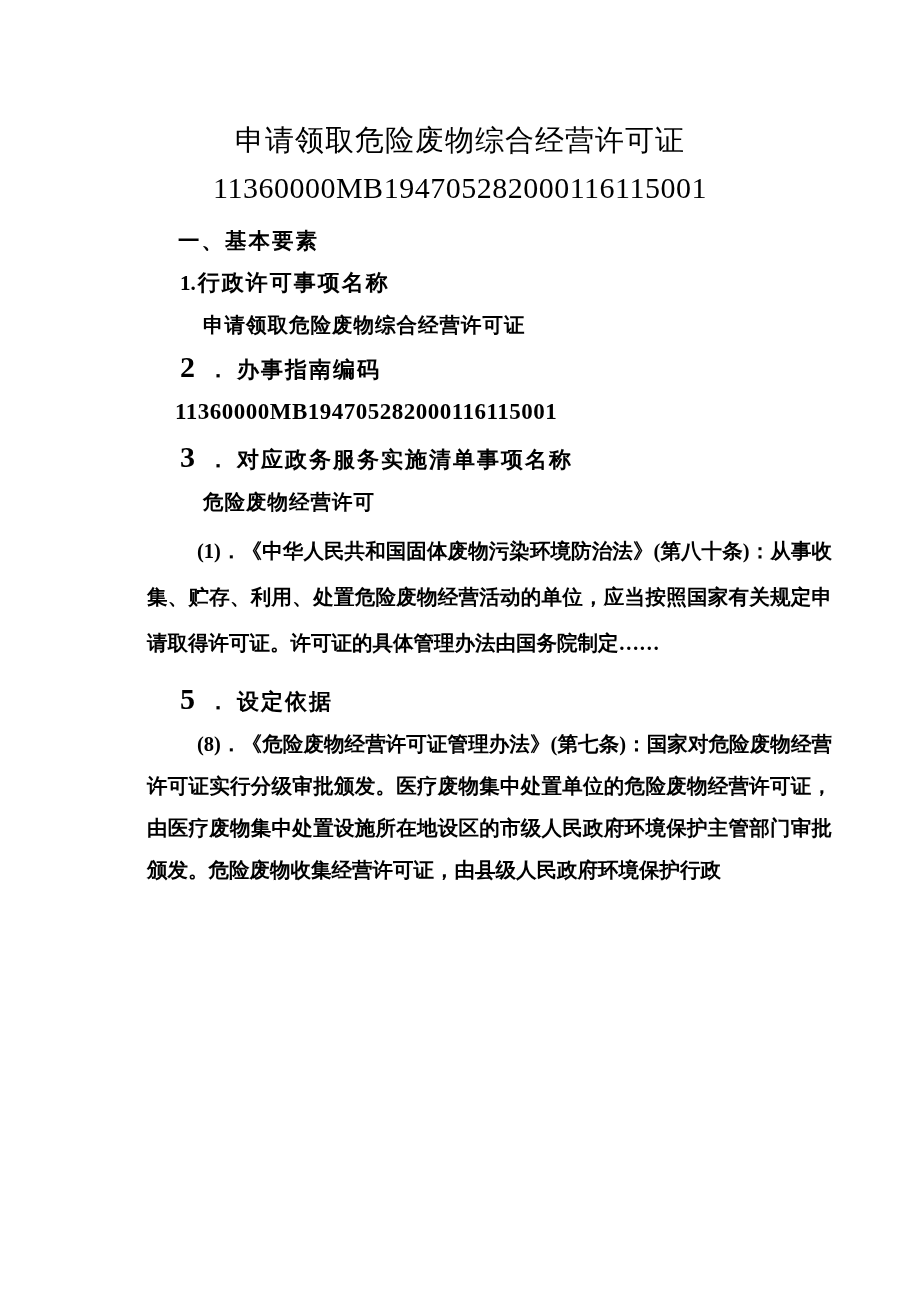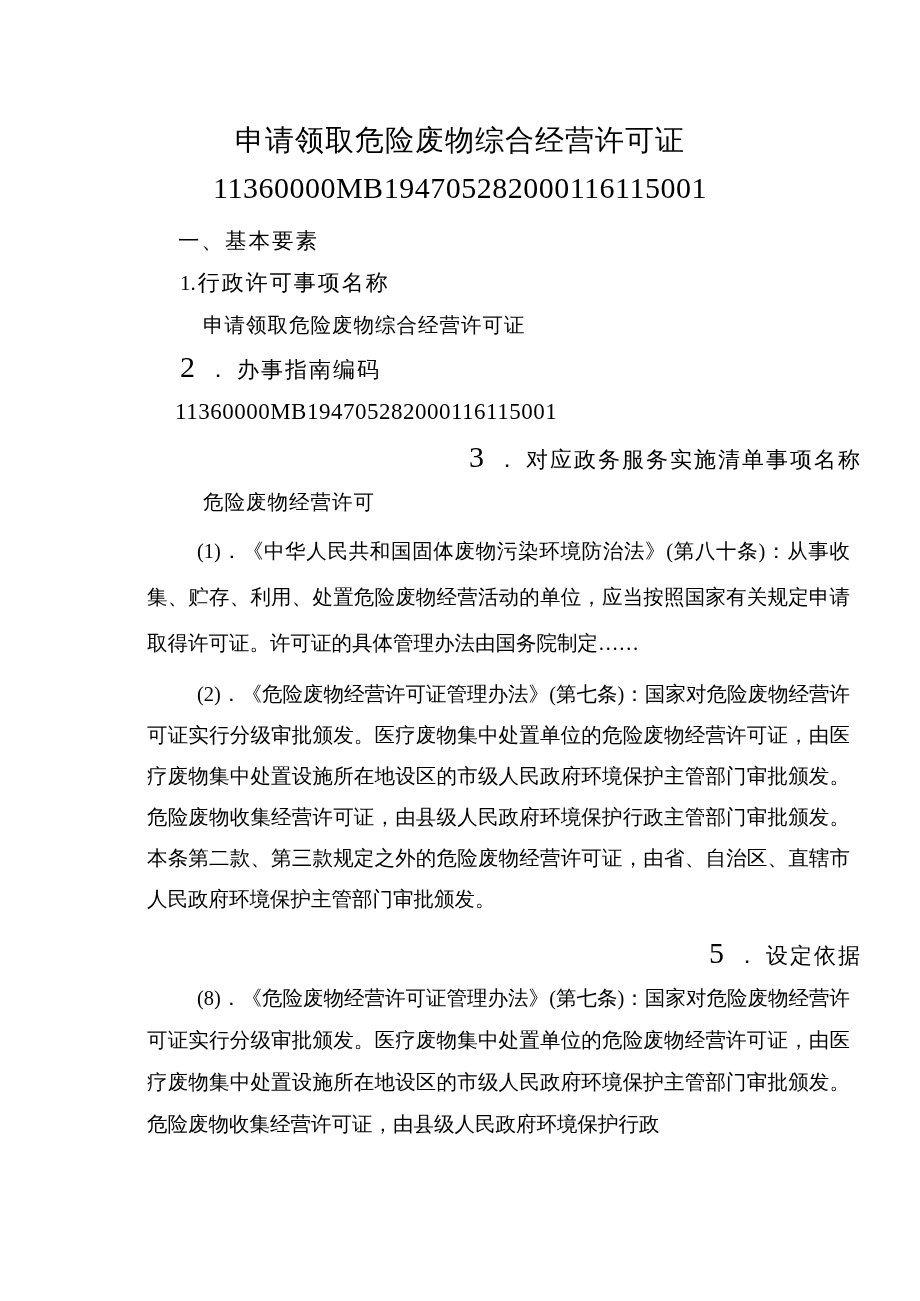--- a/index.html
+++ b/index.html
@@ -29,22 +29,23 @@
   .doc-code {
     line-height: 48px;
     font-size: 30px;
     letter-spacing: 0.5px;
     text-align: center;
     font-family: "Liberation Serif", "DejaVu Serif", serif;
     white-space: nowrap;
   }
   .content {
     padding-left: 135px;
-    padding-right: 58px;
+    padding-right: 76px;
     font-size: 20.5px;
+    font-weight: bold;
   }
   .h1 {
     margin-top: 8px;
     line-height: 42px;
     padding-left: 43px;
     font-size: 21.5px;
     letter-spacing: 2px;
     white-space: nowrap;
   }
   .item-label {
@@ -86,21 +87,21 @@
   .para {
     margin: 12px;
     text-align: justify;
     text-indent: 50px;
     letter-spacing: 0;
   }
   .para-4-1 { margin-top: 5px; line-height: 46px; }
   .para-4-2 { margin-top: -4px; line-height: 41px; }
   .para-5-1 { margin-top: 0; line-height: 42px; }
   .mt4 { margin-top: 0; }
-  .mt3 { margin-top: 3px; text-align: right; }
+  .mt3 { margin-top: 3px; }
 </style>
 </head>
 <body>
 
 <div class="page">
 
   <div class="doc-title">申请领取危险废物综合经营许可证</div>
   <div class="doc-code">11360000MB194705282000116115001</div>
 
   <div class="content">
@@ -110,19 +111,18 @@
     <div class="item-label"><span class="num-small">1.</span><span>行政许可事项名称</span></div>
     <div class="answer">申请领取危险废物综合经营许可证</div>
 
     <div class="item-label mt4"><span class="num">2</span><span class="dot">．</span><span>办事指南编码</span></div>
     <div class="answer-code">11360000MB194705282000116115001</div>
 
     <div class="item-label mt3"><span class="num">3</span><span class="dot">．</span><span>对应政务服务实施清单事项名称</span></div>
     <div class="answer">危险废物经营许可</div>
 
     <p class="para para-4-1">(1)．《中华人民共和国固体废物污染环境防治法》(第八十条)：从事收集、贮存、利用、处置危险废物经营活动的单位，应当按照国家有关规定申请取得许可证。许可证的具体管理办法由国务院制定……</p>
-    <p class="para para-4-2">(2)．《危险废物经营许可证管理办法》(第七条)：国家对危险废物经营许可证实行分级审批颁发。医疗废物集中处置单位的危险废物经营许可证，由医疗废物集中处置设施所在地设区的市级人民政府环境保护主管部门审批颁发。危险废物收集经营许可证，由县级人民政府环境保护行政主管部门审批颁发。本条第二款、第三款规定之外的危险废物经营许可证，由省、自治区、直辖市人民政府环境保护主管部门审批颁发。</p>
 
     <div class="item-label mt3"><span class="num">5</span><span class="dot">．</span><span>设定依据</span></div>
     <p class="para para-5-1">(8)．《危险废物经营许可证管理办法》(第七条)：国家对危险废物经营许可证实行分级审批颁发。医疗废物集中处置单位的危险废物经营许可证，由医疗废物集中处置设施所在地设区的市级人民政府环境保护主管部门审批颁发。危险废物收集经营许可证，由县级人民政府环境保护行政</p>
 
   </div>
 </div>
 
 </body></html>

